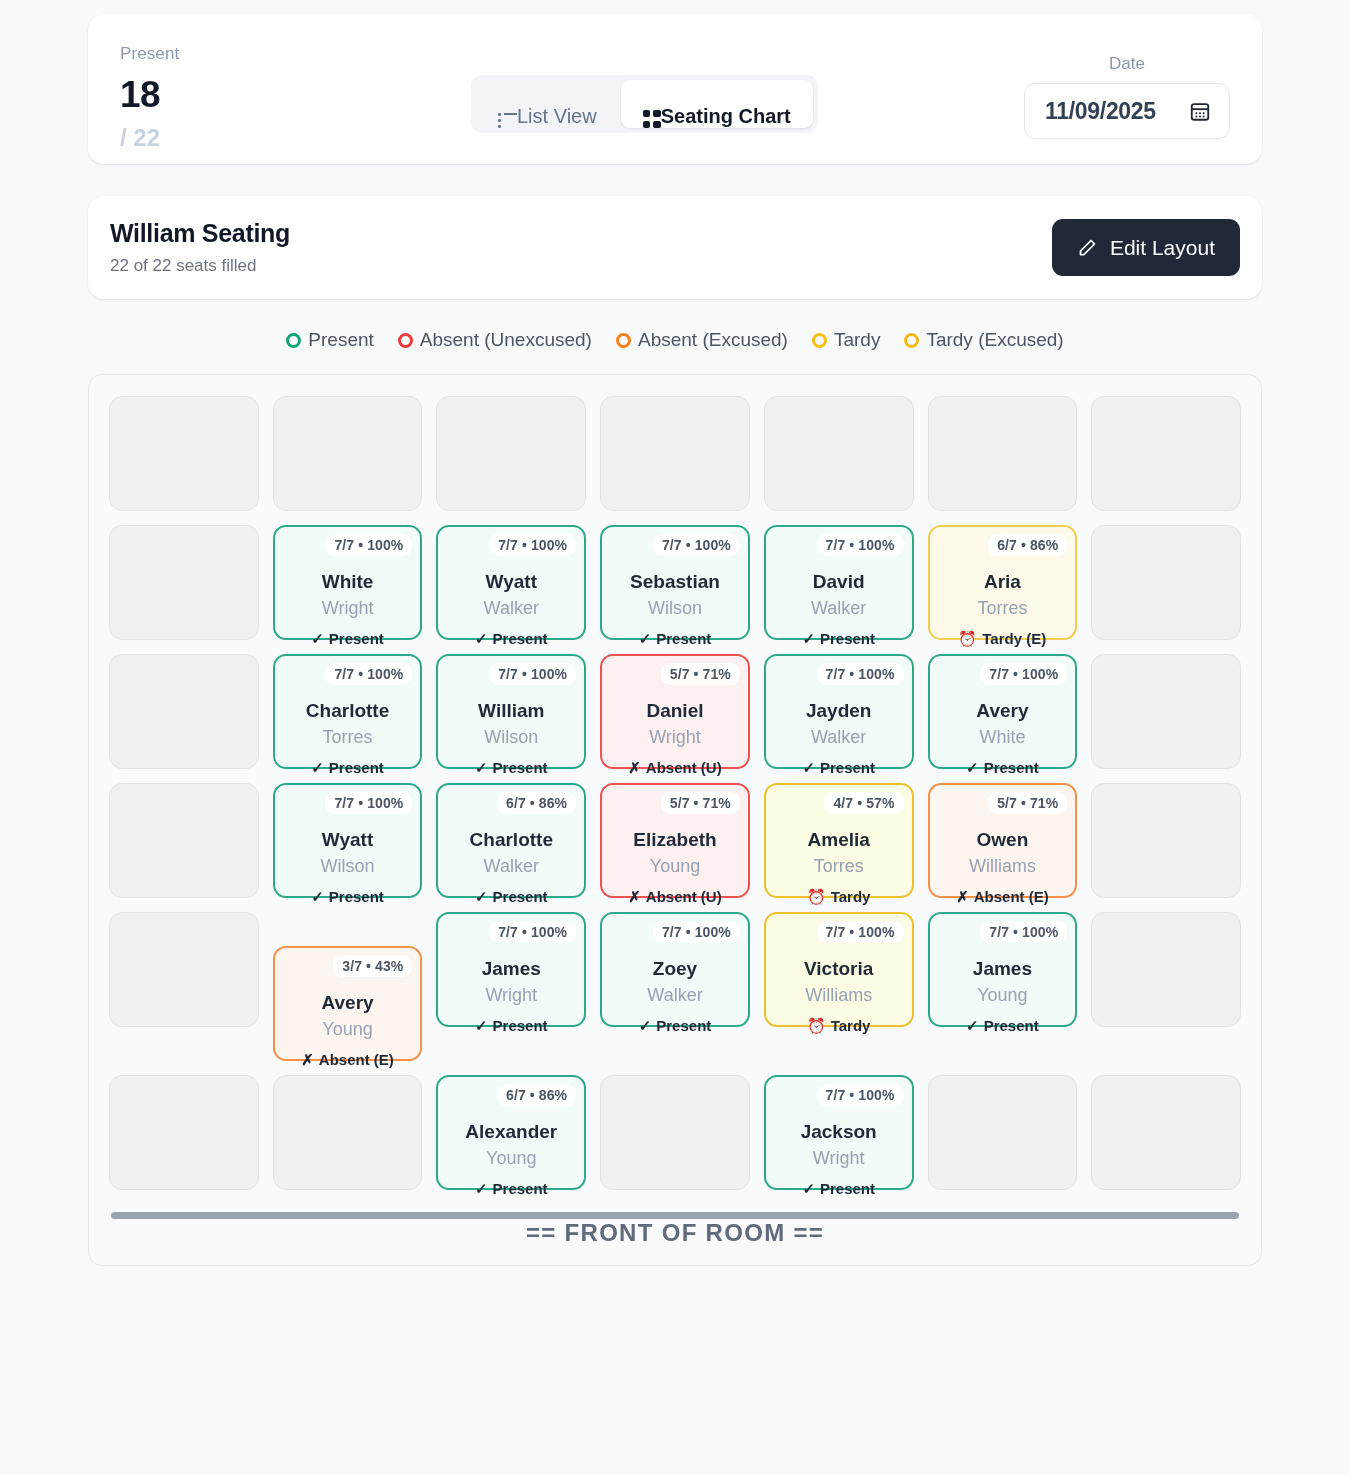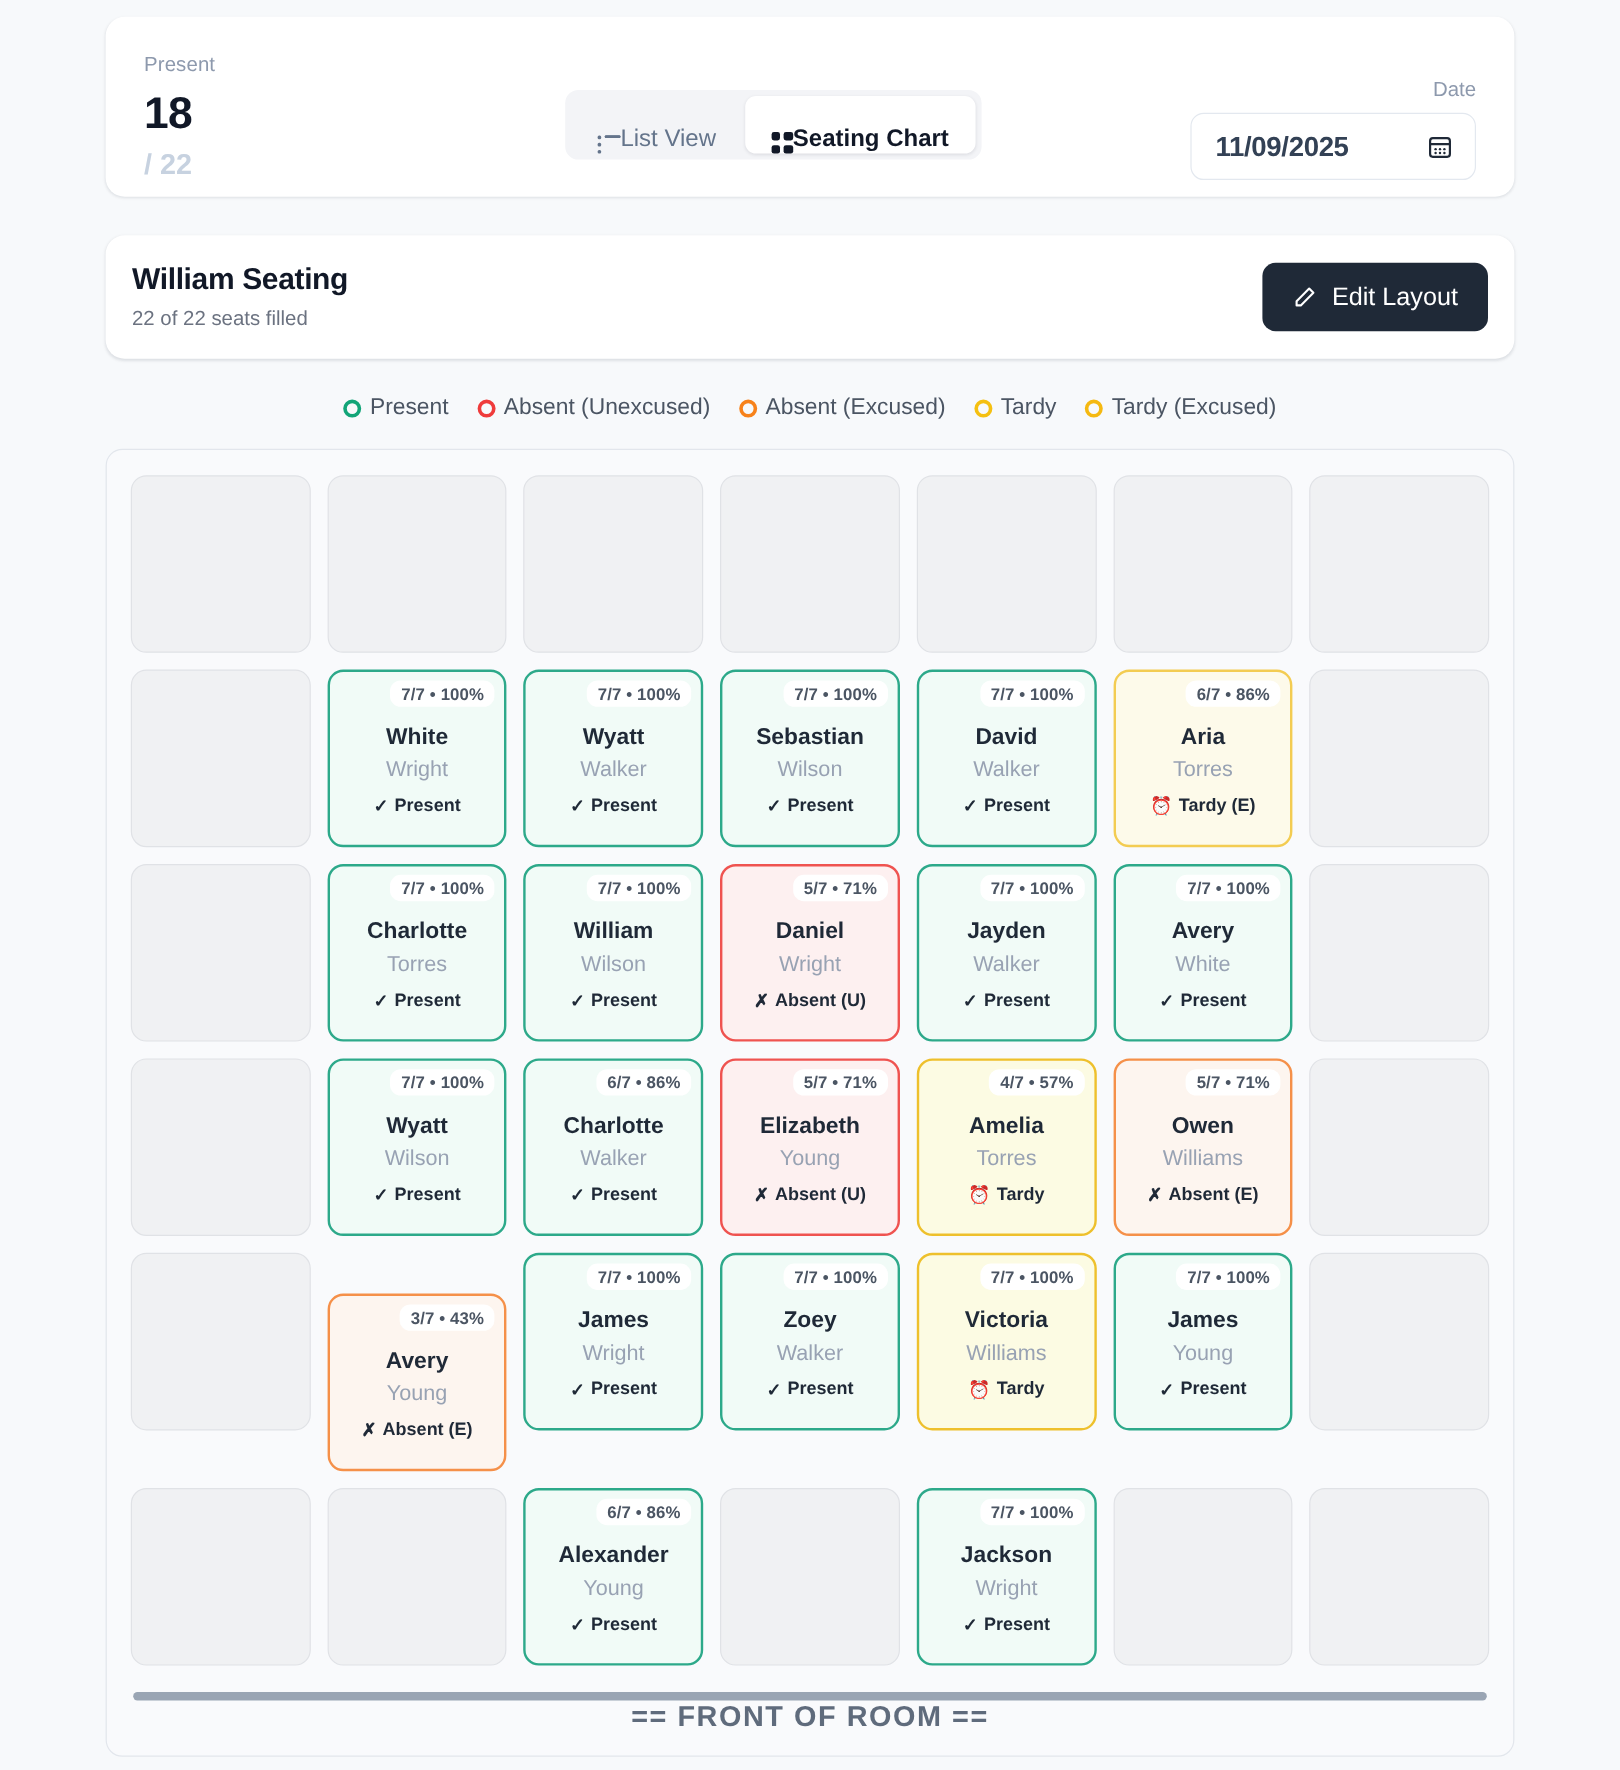--- a/index.html
+++ b/index.html
@@ -62,25 +62,25 @@
     position: absolute; left: 6px; height: 2px; width: 13px; background: currentColor; border-radius: 1px;
   }
   .icon-list i:nth-child(1){ top: 0; } .icon-list i:nth-child(2){ top: 6px; } .icon-list i:nth-child(3){ top: 12px; }
   .icon-list b {
     position: absolute; left: 0; width: 2.5px; height: 2.5px; background: currentColor; border-radius: 50%;
   }
   .icon-list b:nth-of-type(1){ top: 0; } .icon-list b:nth-of-type(2){ top: 6px; } .icon-list b:nth-of-type(3){ top: 12px; }
   .icon-grid4 { width: 18px; height: 18px; display: grid; grid-template-columns: 1fr 1fr; grid-template-rows: 1fr 1fr; gap: 3.5px; flex: none; }
   .icon-grid4 span { background: currentColor; border-radius: 2px; }
 
-  .datewrap { position: absolute; right: 32px; top: 51px; text-align: right; }
+  .datewrap { position: absolute; right: 32px; top: 40px; text-align: center; }
   .date-label { font-size: 17px; color: #8d99ad; margin-bottom: 9px; }
   .date-field {
     display: flex; align-items: center; justify-content: space-between;
-    width: 238px; height: 56px;
+    width: 206px; height: 56px;
     border: 1.6px solid #e3e8ef;
     border-radius: 11px;
     background: #fff;
     padding: 0 18px 0 20px;
     cursor: pointer;
   }
   .date-val { font-size: 23px; font-weight: 700; color: #334155; letter-spacing: -.3px; }
   .cal-icon { width: 22px; height: 22px; position: relative; flex: none; }
   .cal-icon svg { display:block; }
 
@@ -123,21 +123,21 @@
     border-radius: 14px;
     background: #f9fafc;
     padding: 21px 20px 18px 20px;
   }
   .grid {
     display: grid;
     grid-template-columns: repeat(7, 1fr);
     gap: 14px;
   }
   .seat {
-    height: 148px;
+    height: 115px;
     border-radius: 13px;
     position: relative;
   }
   .seat.empty {
     background: #f0f1f3;
     border: 1.5px solid #e0e2e6;
   }
   .seat.filled {
     border-width: 2px;
     border-style: solid;

